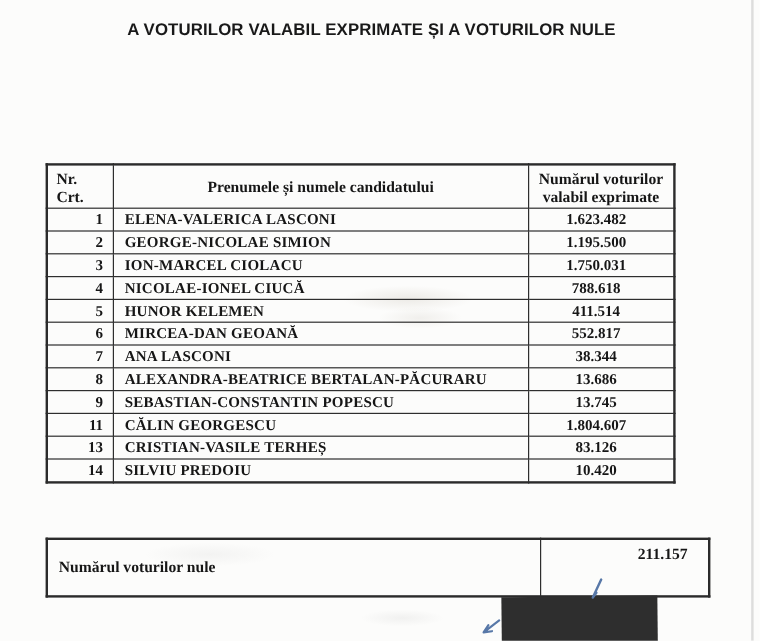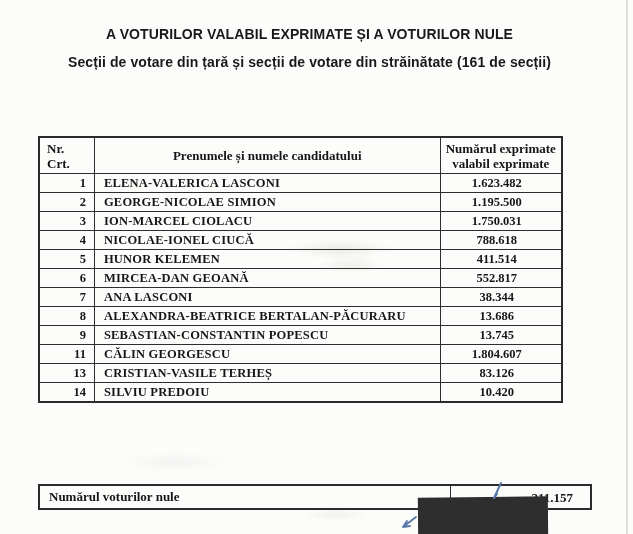--- a/index.html
+++ b/index.html
@@ -6,21 +6,21 @@
   .page{
     position:relative;
     width:633px;height:534px;
     background:#fcfcfb;
     overflow:hidden;
     font-family:"Liberation Serif", serif;
     color:#1b1b1b;
   }
   
   .doc-header{
-    position:absolute;top:20px;left:0;right:14px;
+    position:absolute;top:10px;left:0;right:14px;
     text-align:center;
     font-family:"Liberation Sans", sans-serif;
     font-weight:bold;
     font-size:14px;
     line-height:28px;
     color:#191919;
     letter-spacing:.1px;
   }
   
   table{border-collapse:collapse;table-layout:fixed;}
@@ -45,23 +45,22 @@
   .col-votes{width:121px;}
   th.h-nr{text-align:left;padding-left:7px;}
   th.h-name{text-align:center;}
   th.h-votes{text-align:center;}
   td.c-nr{text-align:right;padding-right:8px;}
   td.c-name{text-align:left;padding-left:9px;letter-spacing:.2px;}
   td.c-votes{text-align:center;padding-right:9px;}
   
   .nule-table{
     position:absolute;left:38px;top:448px;
-    width:525px;height:26px;
+    width:525px;height:50px;
     border:2px solid #2b2b2b;
-    margin-top:36px;
   }
   .nule-table td{
     border:1px solid #2e2e2e;
     font-family:"Liberation Serif", serif;
     font-weight:bold;font-size:13px;color:#161616;
     vertical-align:middle;white-space:nowrap;
   }
   td.nule-label{width:400px;text-align:left;padding-left:9px;}
   td.nule-value{width:121px;text-align:right;padding-right:17px;vertical-align:top;padding-top:4px;}
   
@@ -86,21 +85,20 @@
   .smudge-4{left:300px;top:508px;width:70px;height:14px;
     background:radial-gradient(ellipse at center, rgba(160,160,160,.12), rgba(160,160,160,0) 70%);}
 </style>
 </head>
 <body>
 
 <div class="page">
 
   <div class="doc-header">
     <div>A VOTURILOR VALABIL EXPRIMATE ȘI A VOTURILOR NULE</div>
-    <div>Secții de votare din țară și secții de votare din străinătate (161 de secții)</div>
   </div>
 
   <div class="smudge smudge-1"></div>
   <div class="smudge smudge-2"></div>
   <div class="smudge smudge-3"></div>
   <div class="smudge smudge-4"></div>
 
   <table class="main-table">
     <colgroup>
         <col class="col-nr">
@@ -110,21 +108,21 @@
     <tbody>
         <tr>
       <th class="h-nr">
         <span>Nr.</span><br>
         <span>Crt.</span>
       </th>
       <th class="h-name">
         <span>Prenumele și numele candidatului</span>
       </th>
       <th class="h-votes">
-        <span>Numărul exprimate</span><br>
+        <span>Numărul voturilor</span><br>
         <span>valabil exprimate</span>
       </th>
     </tr>
     <tr>
       <td class="c-nr">1</td>
       <td class="c-name">ELENA-VALERICA LASCONI</td>
       <td class="c-votes">1.623.482</td>
     </tr>
     <tr>
       <td class="c-nr">2</td>

